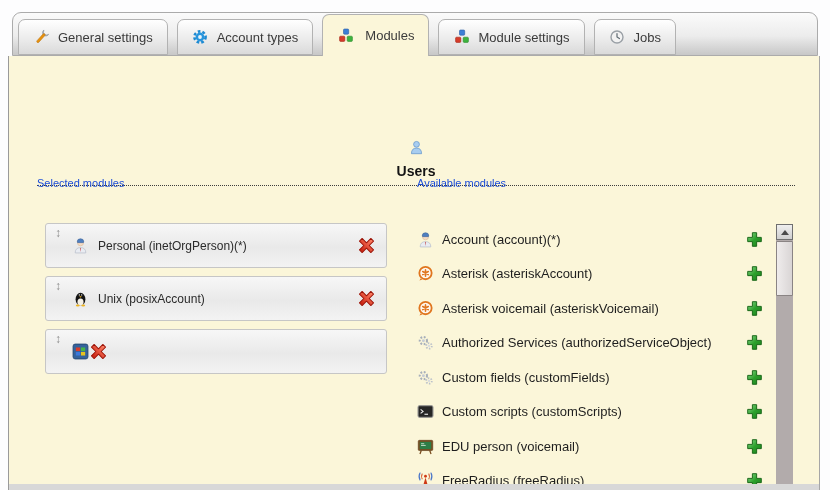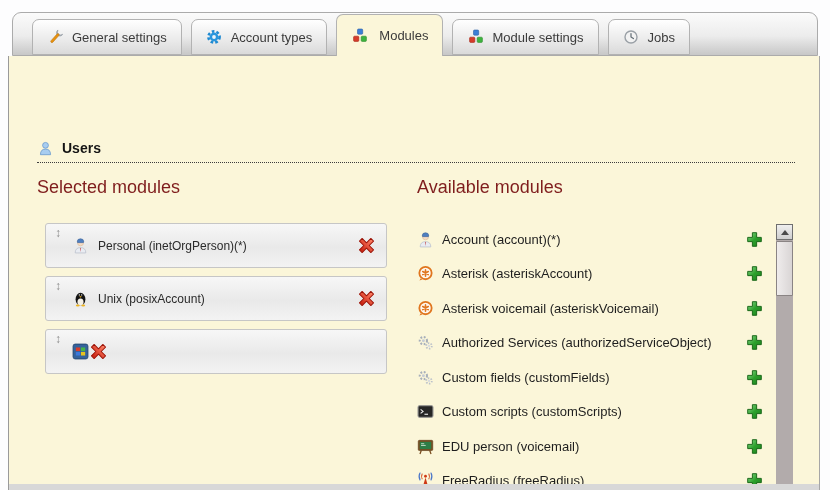--- a/index.html
+++ b/index.html
@@ -2,34 +2,34 @@
 <html><head>
 <meta charset="utf-8">
 <style>
   html,body{margin:0;padding:0;}
   .page{position:relative;width:830px;height:490px;background:#fdfdfe;overflow:hidden;
         font-family:"Liberation Sans",sans-serif;-webkit-font-smoothing:antialiased;}
   
   .tabbar{position:absolute;left:12px;top:12px;width:806px;height:44px;box-sizing:border-box;
           background:linear-gradient(#fbfbfb,#ececec 55%,#c7c7c7);
           border:1px solid #ababab;border-radius:9px 9px 0 0;
-          display:flex;align-items:flex-end;padding-left:19px;}
+          display:flex;align-items:flex-end;padding-left:5px;}
   .tab{height:36px;margin-right:9px;display:flex;align-items:center;gap:8px;padding:0 14px;
        background:linear-gradient(#ffffff,#eaeaea 60%,#dadada);
        border:1px solid #b2b2b2;border-radius:7px 7px 0 0;font-size:13px;color:#3b3b3b;
        position:relative;box-sizing:border-box;white-space:nowrap;cursor:pointer;}
   .tab.active{height:42px;background:#fbf6d9;border-bottom:none;z-index:3;margin-bottom:-1px;gap:11px;}
   
   .body{position:absolute;left:8px;top:56px;width:812px;height:428px;box-sizing:border-box;
         background:#fbf6d9;border-left:1px solid #9a9a9a;border-right:1px solid #a6a6a6;}
   .bottomstrip{position:absolute;left:8px;top:484px;width:812px;height:6px;box-sizing:border-box;
         background:#d8d8d8;border-left:1px solid #9a9a9a;border-right:1px solid #a6a6a6;}
   .section-head{position:absolute;left:28px;top:84px;width:758px;display:flex;align-items:center;gap:8px;
-        padding-bottom:6px;border-bottom:1px dotted #3c3c3c;font-weight:bold;font-size:14px;color:#141414;}
-  .col-head{position:absolute;top:121px;font-size:18px;color:#7f1d1d;}
+        padding-bottom:6px;border-bottom:1px dotted #3c3c3c;font-weight:bold;font-size:14px;color:#141414;flex-direction:column;}
+  .col-head{position:absolute;top:121px;font-size:11px;color:#1d4ed8;}
   .col-head.left{left:28px;} .col-head.right{left:408px;}
   
   .selected-list{position:absolute;left:36px;top:167px;width:342px;}
   .sel-box{position:relative;height:45px;margin-bottom:8px;border:1px solid #c6c6c6;border-radius:3px;
         background:linear-gradient(#f7f7f7,#e9e9e9 55%,#f3f3f3);
         display:flex;align-items:center;box-sizing:border-box;padding:0 10px 0 26px;cursor:move;}
   .sel-handle{position:absolute;left:9px;top:3px;font-size:12px;color:#8e8e8e;cursor:move;line-height:1;}
   .sel-label{margin-left:9px;font-size:12px;color:#2b2b2b;flex:1;}
   .remove-btn,.add-btn{display:inline-flex;cursor:pointer;flex-shrink:0;background:none;border:none;padding:0;}
   

